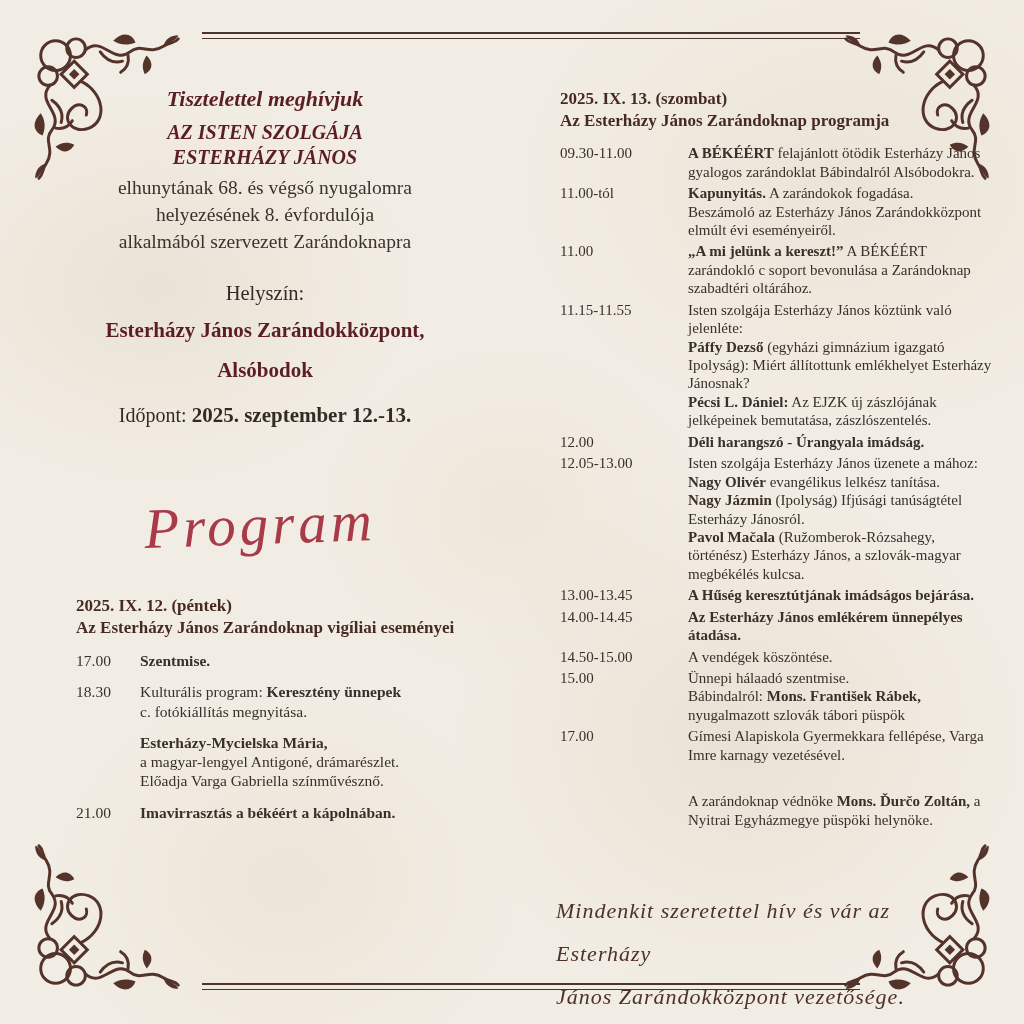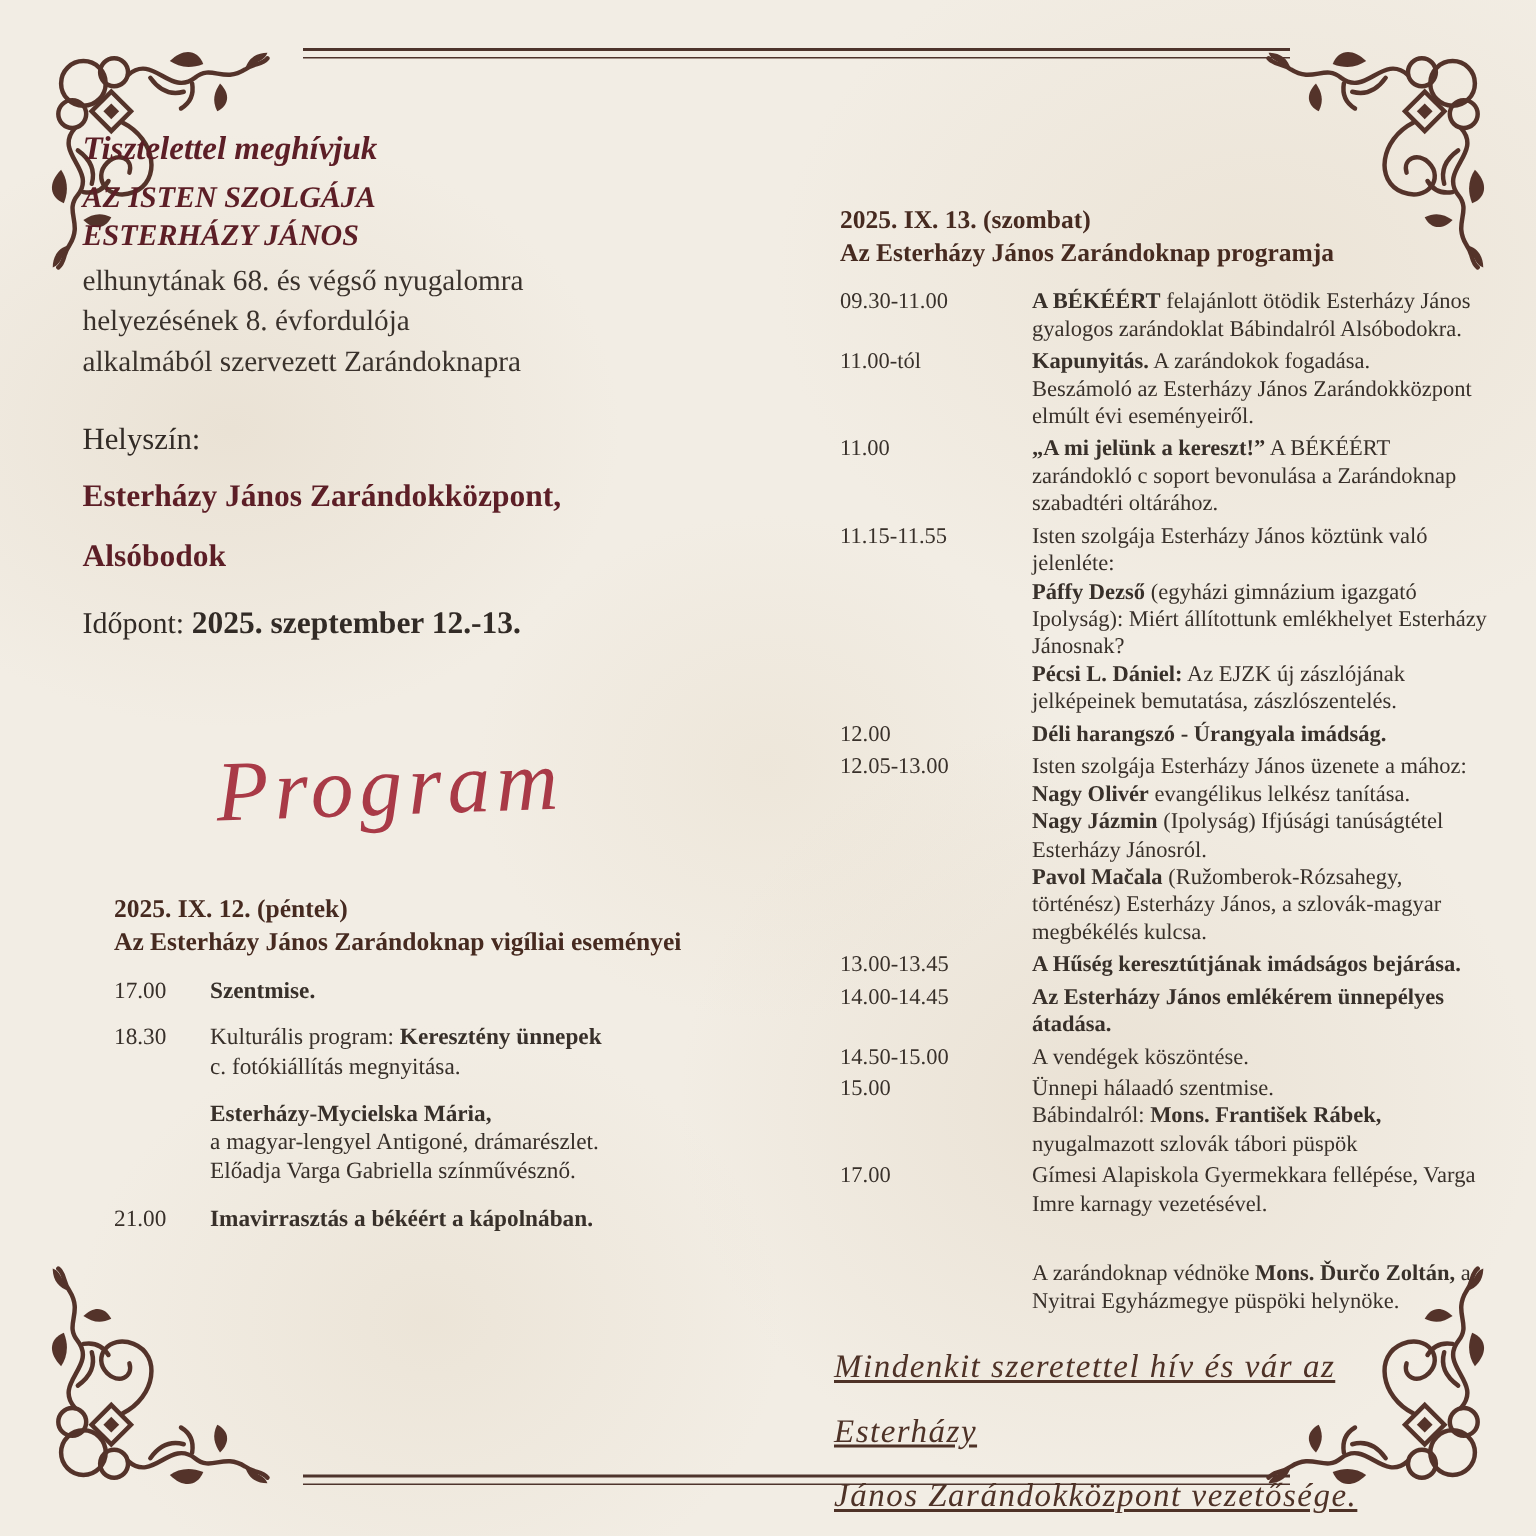--- a/index.html
+++ b/index.html
@@ -21,21 +21,21 @@
   .rule-bottom{top:983px}
 
   .corner{position:absolute;width:158px;height:158px;color:#54332a;}
   .corner svg{width:100%;height:100%;display:block}
   .corner-tl{left:24px;top:24px}
   .corner-tr{right:24px;top:24px;transform:scaleX(-1)}
   .corner-bl{left:24px;bottom:24px;transform:scaleY(-1)}
   .corner-br{right:24px;bottom:24px;transform:scale(-1,-1)}
 
   
-  .invite{position:absolute;left:55px;top:86px;width:420px;}
+  .invite{position:absolute;left:55px;top:86px;width:420px;text-align:center;}
   .invite-line{font-style:italic;font-weight:bold;font-size:22px;color:#5c1e26;margin-bottom:8px;}
   .main-title{font-style:italic;font-weight:bold;font-size:20px;color:#5c1e26;line-height:1.26;}
   .subtitle{font-size:19.5px;color:#3a322c;line-height:1.38;margin-top:5px;}
   .venue-label{font-size:20.5px;margin-top:26px;color:#322b26;}
   .venue{font-weight:bold;font-size:21px;color:#5c1e26;line-height:1.32;margin-top:12px;}
   .date-line{font-size:20px;margin-top:18px;color:#322b26;}
   .date-line .val{font-weight:bold;font-size:21px;}
   .date-note{font-size:17px;margin-top:2px;color:#3a322c;}
 
   .program-script{position:absolute;left:120px;top:492px;width:280px;text-align:center;
@@ -47,29 +47,29 @@
   .ptime{flex:0 0 auto;}
   .pdesc{flex:1 1 auto;}
   .bold{font-weight:bold;}
 
   .day1{position:absolute;left:76px;top:595px;width:404px;}
   .day1 .plist{margin-top:11px;font-size:15.5px;line-height:1.24;}
   .day1 .ptime{width:64px;}
   .day1 .prow{margin-top:12px;}
   .day1 .prow.gap{}
 
-  .day2{position:absolute;left:560px;top:88px;width:436px;margin-top:48px;}
+  .day2{position:absolute;left:560px;top:88px;width:436px;}
   .day2 .plist{margin-top:12px;font-size:15px;line-height:1.23;}
   .day2 .ptime{width:128px;}
   .day2 .pdesc{max-width:308px;}
   .day2 .prow{margin-top:3px;}
   .day2 .prow.gap{margin-top:28px;}
 
   .closing-script{position:absolute;left:556px;top:890px;width:360px;
-    font-style:italic;font-size:22px;letter-spacing:1px;color:#4e3227;line-height:1.95;text-decoration:underline;}
+    font-style:italic;font-size:22px;letter-spacing:1px;color:#4e3227;line-height:1.95;}
 </style>
 </head>
 <body>
 
 <svg width="0" height="0" style="position:absolute" aria-hidden="true">
   <symbol id="flourish" viewBox="0 0 170 170">
     <g fill="none" stroke="currentColor" stroke-width="3.2" stroke-linecap="round">
       <circle cx="34" cy="34" r="16"></circle>
       <circle cx="56" cy="26" r="10"></circle>
       <circle cx="26" cy="56" r="10"></circle>

